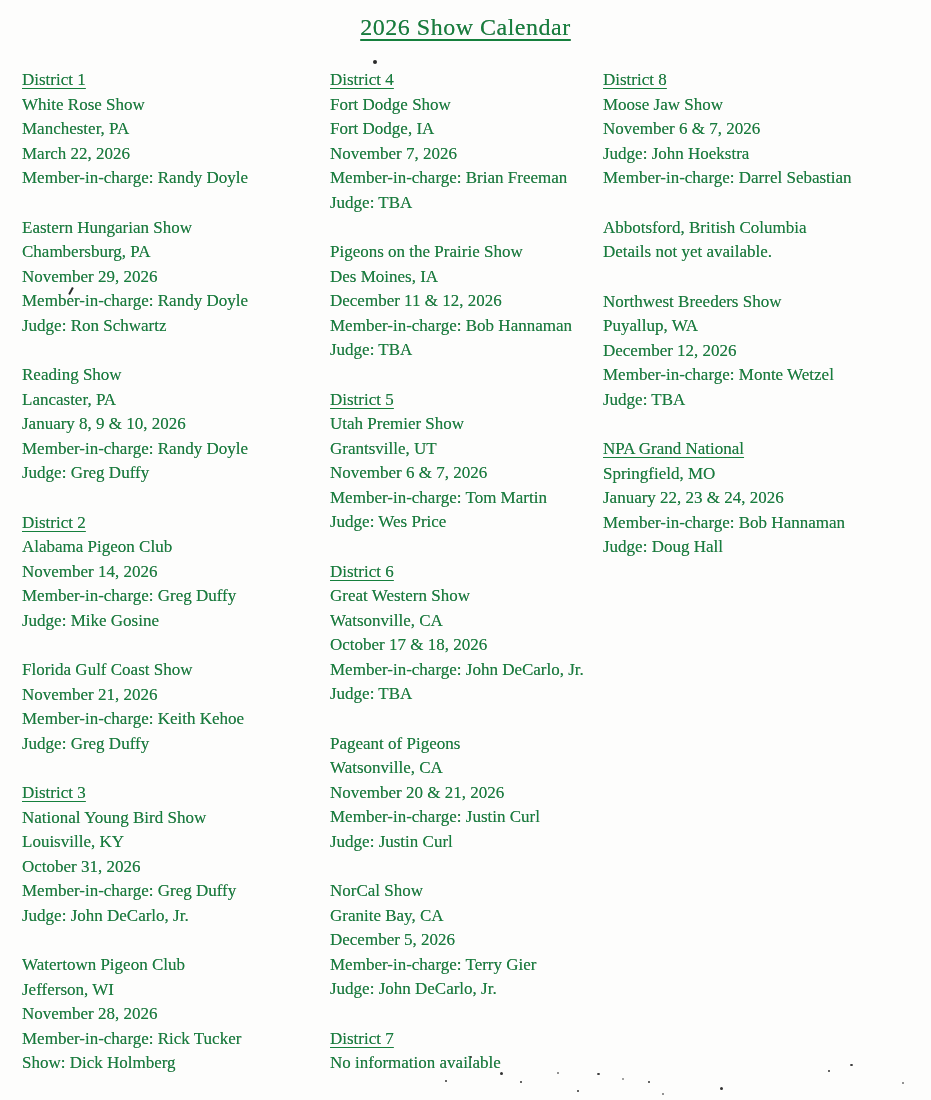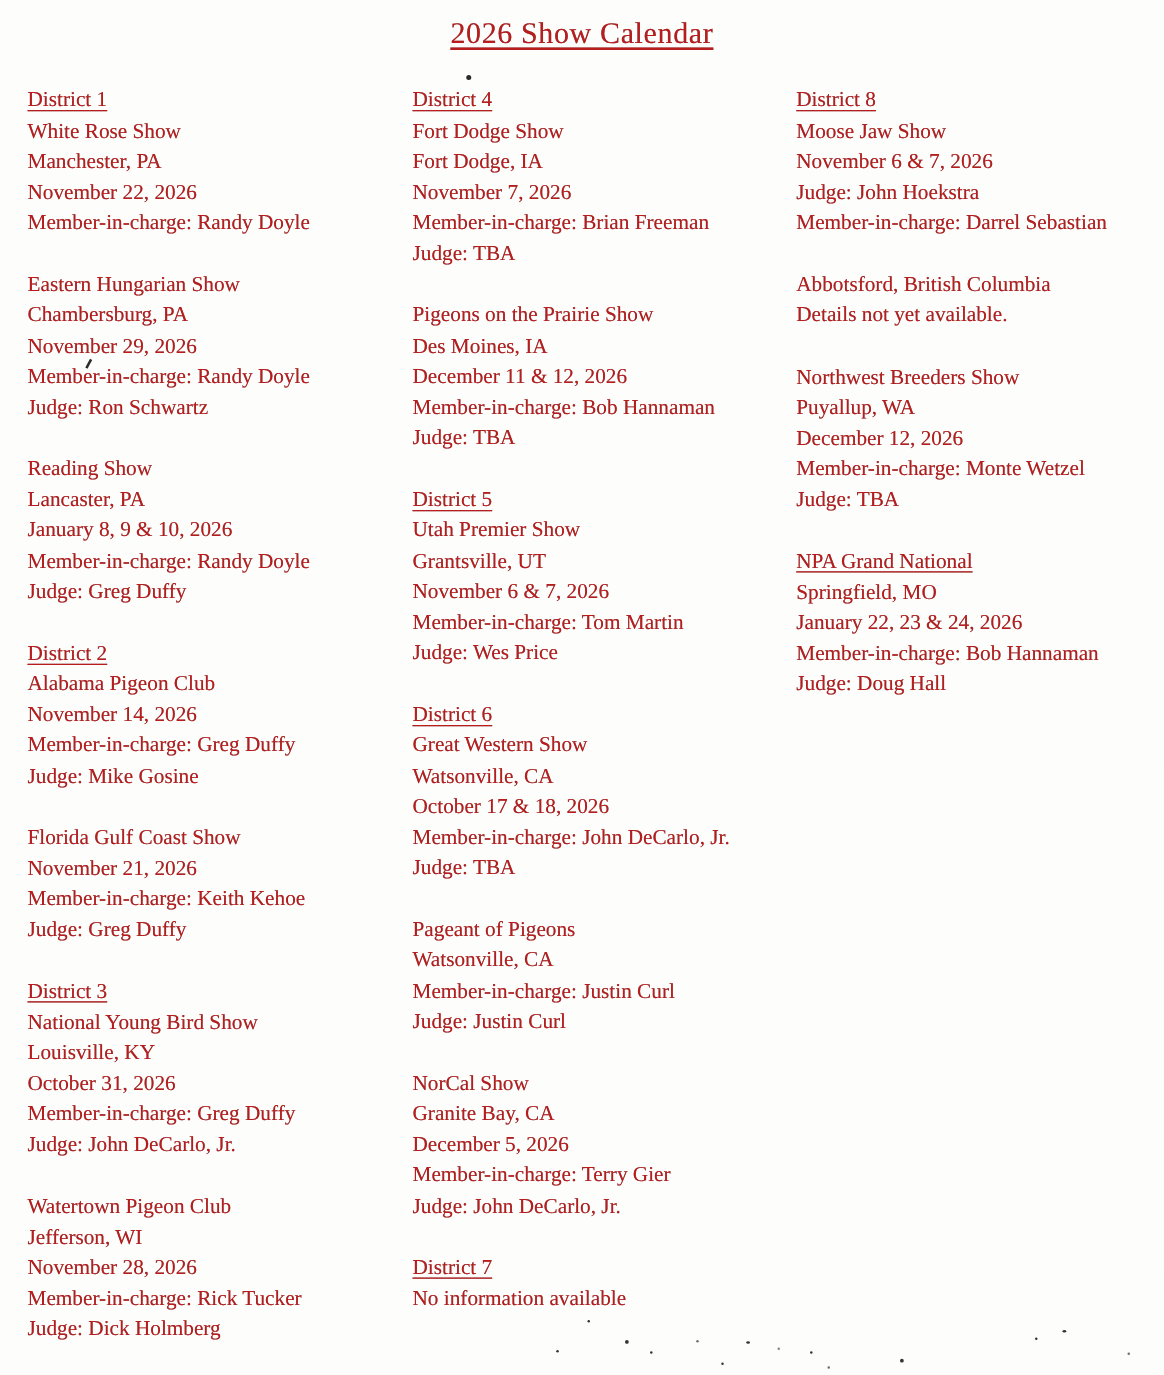--- a/index.html
+++ b/index.html
@@ -3,21 +3,21 @@
 <meta charset="utf-8">
 <style>
   html, body { margin: 0; padding: 0; background: #ffffff; }
   .page {
     position: relative;
     width: 931px;
     height: 1100px;
     background: #fdfdfc;
     overflow: hidden;
     font-family: "Liberation Serif", "DejaVu Serif", serif;
-    color: #b91c1c;
+    color: #15803d;
   }
   .doc-title {
     position: absolute;
     top: 14px;
     left: 0;
     width: 100%;
     text-align: center;
     font-size: 24px;
     letter-spacing: 0.5px;
     text-decoration: underline;
@@ -36,21 +36,21 @@
   }
   .col {
     position: absolute;
     top: 68px;
     font-size: 17px;
     line-height: 24.5px;
     text-shadow: 0 0 0.5px rgba(40,40,40,0.5);
   }
   .col-1 { left: 22px;  width: 302px; }
   .col-2 { left: 330px; width: 300px; }
-  .col-3 { left: 637px; width: 294px; }
+  .col-3 { left: 603px; width: 294px; }
   .block { margin: 0 0 25px 0; }
   .district-header {
     text-decoration: underline;
     text-decoration-thickness: 1.2px;
     text-underline-offset: 3px;
     font-family: Liberation Serif, serif;
   }
   .line { white-space: nowrap; }
   .accent-mark {
     position: absolute;
@@ -73,21 +73,21 @@
 <div class="page">
   <div class="doc-title">2026 Show Calendar</div>
   <span class="title-dot"></span>
   <span class="accent-mark"></span>
 
   <div class="col col-1">
       <div class="block">
         <div class="line district-header">District 1</div>
         <div class="line">White Rose Show</div>
         <div class="line">Manchester, PA</div>
-        <div class="line">November 22, 2026</div>
+        <div class="line">March 22, 2026</div>
         <div class="line">Member-in-charge: Randy Doyle</div>
       </div>
       <div class="block">
         <div class="line">Eastern Hungarian Show</div>
         <div class="line">Chambersburg, PA</div>
         <div class="line">November 29, 2026</div>
         <div class="line">Member-in-charge: Randy Doyle</div>
         <div class="line">Judge: Ron Schwartz</div>
       </div>
       <div class="block">
@@ -116,21 +116,21 @@
         <div class="line">Louisville, KY</div>
         <div class="line">October 31, 2026</div>
         <div class="line">Member-in-charge: Greg Duffy</div>
         <div class="line">Judge: John DeCarlo, Jr.</div>
       </div>
       <div class="block">
         <div class="line">Watertown Pigeon Club</div>
         <div class="line">Jefferson, WI</div>
         <div class="line">November 28, 2026</div>
         <div class="line">Member-in-charge: Rick Tucker</div>
-        <div class="line">Judge: Dick Holmberg</div>
+        <div class="line">Show: Dick Holmberg</div>
       </div>
     </div>
   <div class="col col-2">
       <div class="block">
         <div class="line district-header">District 4</div>
         <div class="line">Fort Dodge Show</div>
         <div class="line">Fort Dodge, IA</div>
         <div class="line">November 7, 2026</div>
         <div class="line">Member-in-charge: Brian Freeman</div>
         <div class="line">Judge: TBA</div>
@@ -154,20 +154,21 @@
         <div class="line district-header">District 6</div>
         <div class="line">Great Western Show</div>
         <div class="line">Watsonville, CA</div>
         <div class="line">October 17 &amp; 18, 2026</div>
         <div class="line">Member-in-charge: John DeCarlo, Jr.</div>
         <div class="line">Judge: TBA</div>
       </div>
       <div class="block">
         <div class="line">Pageant of Pigeons</div>
         <div class="line">Watsonville, CA</div>
+        <div class="line">November 20 &amp; 21, 2026</div>
         <div class="line">Member-in-charge: Justin Curl</div>
         <div class="line">Judge: Justin Curl</div>
       </div>
       <div class="block">
         <div class="line">NorCal Show</div>
         <div class="line">Granite Bay, CA</div>
         <div class="line">December 5, 2026</div>
         <div class="line">Member-in-charge: Terry Gier</div>
         <div class="line">Judge: John DeCarlo, Jr.</div>
       </div>

